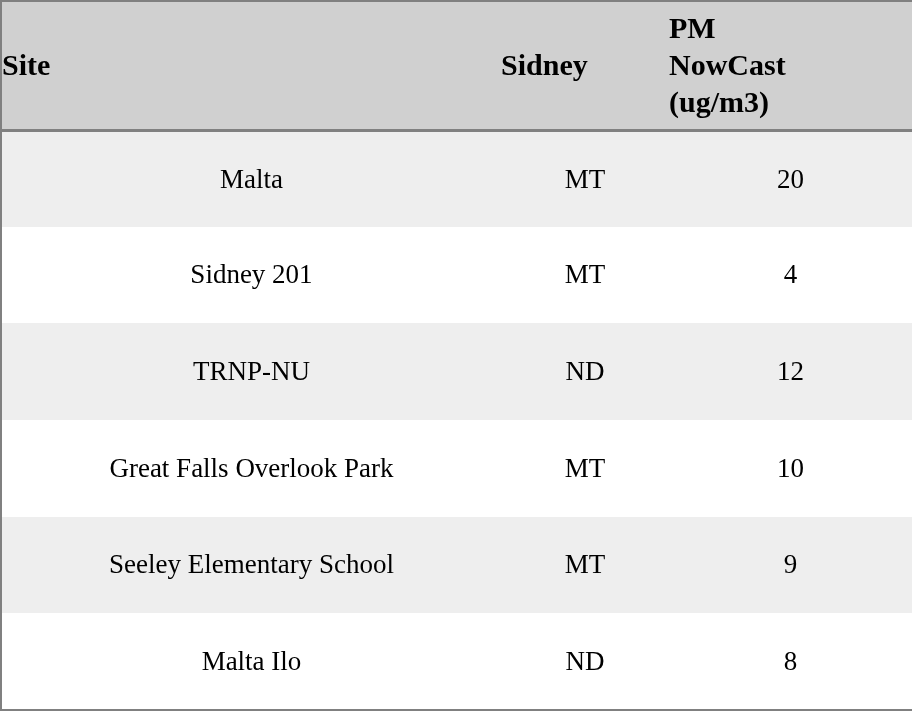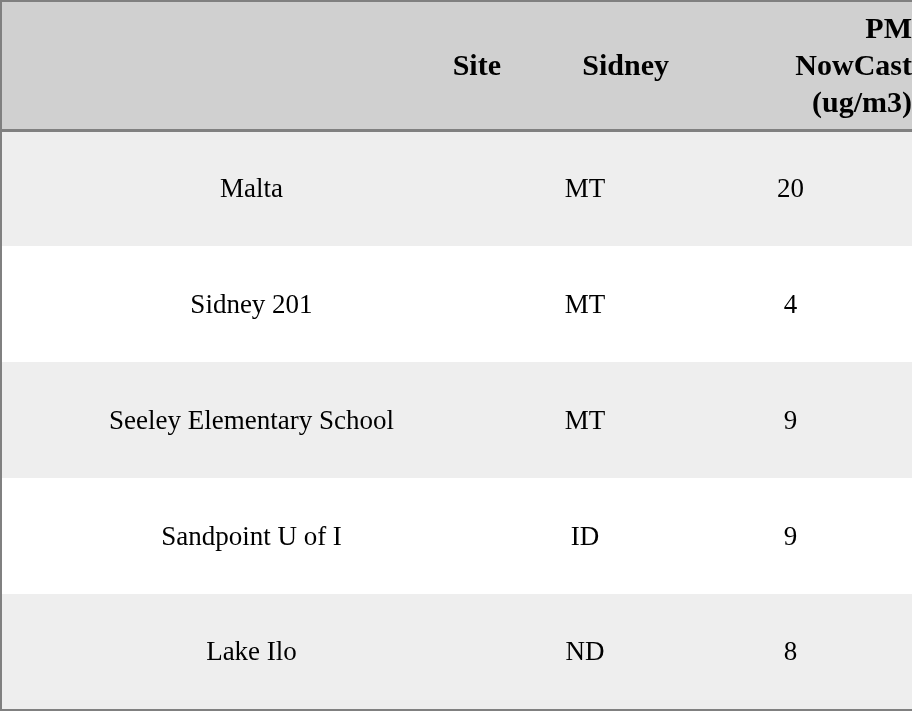--- a/index.html
+++ b/index.html
@@ -27,21 +27,21 @@
   col.col-pm    { width: 244px; }
 
   thead tr {
     height: 129px;
   }
   thead th {
     background: #d0d0d0;
     border-bottom: 3px solid #808080;
     font-size: 30px;
     font-weight: bold;
-    text-align: right;
+    text-align: left;
     vertical-align: middle;
     line-height: 1.22;
     padding: 0;
   }
   thead th .wrap-narrow {
     display: inline-block;
     width: 140px; 
   }
 
   tbody tr {
@@ -78,28 +78,33 @@
       <td>Malta</td>
       <td>MT</td>
       <td>20</td>
     </tr>
     <tr>
       <td>Sidney 201</td>
       <td>MT</td>
       <td>4</td>
     </tr>
     <tr>
+      <td>TRNP-NU</td>
+      <td>ND</td>
+      <td>12</td>
+    </tr>
+    <tr>
+      <td>Great Falls Overlook Park</td>
+      <td>MT</td>
+      <td>10</td>
+    </tr>
+    <tr>
       <td>Seeley Elementary School</td>
       <td>MT</td>
       <td>9</td>
     </tr>
     <tr>
-      <td>Sandpoint U of I</td>
-      <td>ID</td>
-      <td>9</td>
-    </tr>
-    <tr>
-      <td>Lake Ilo</td>
+      <td>Malta Ilo</td>
       <td>ND</td>
       <td>8</td>
     </tr>
   </tbody>
 </table>
 
 </body></html>

